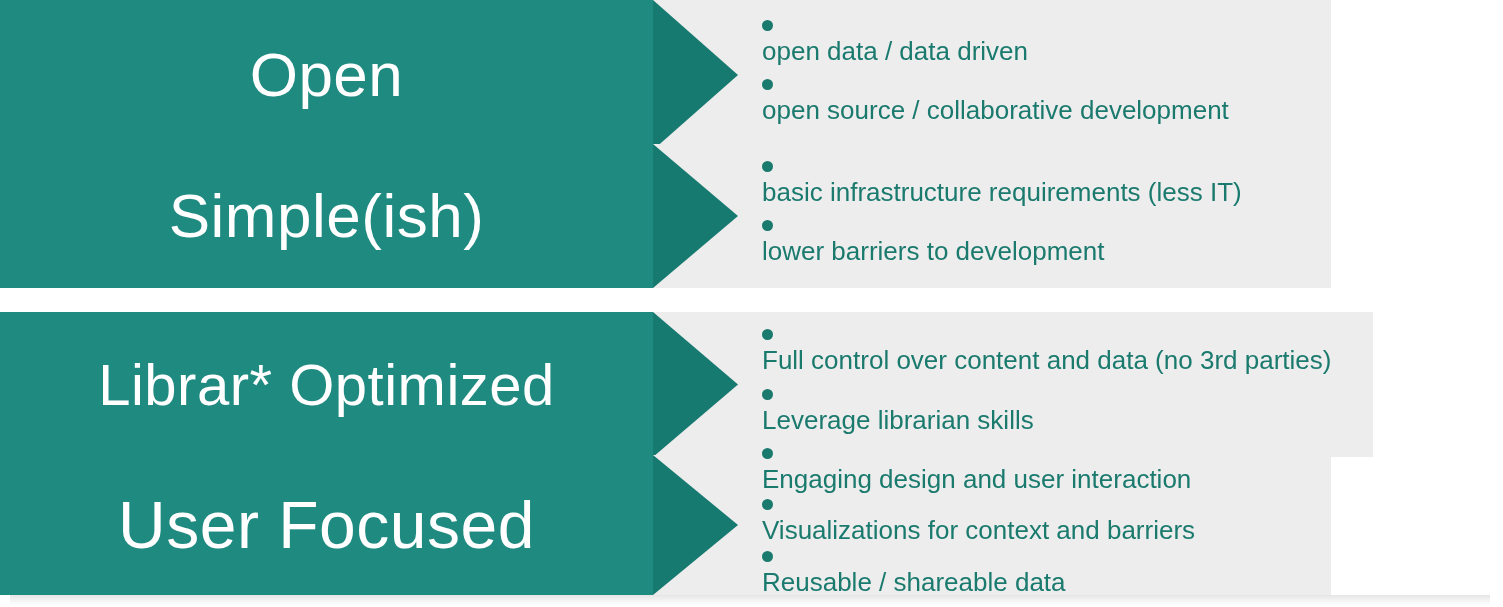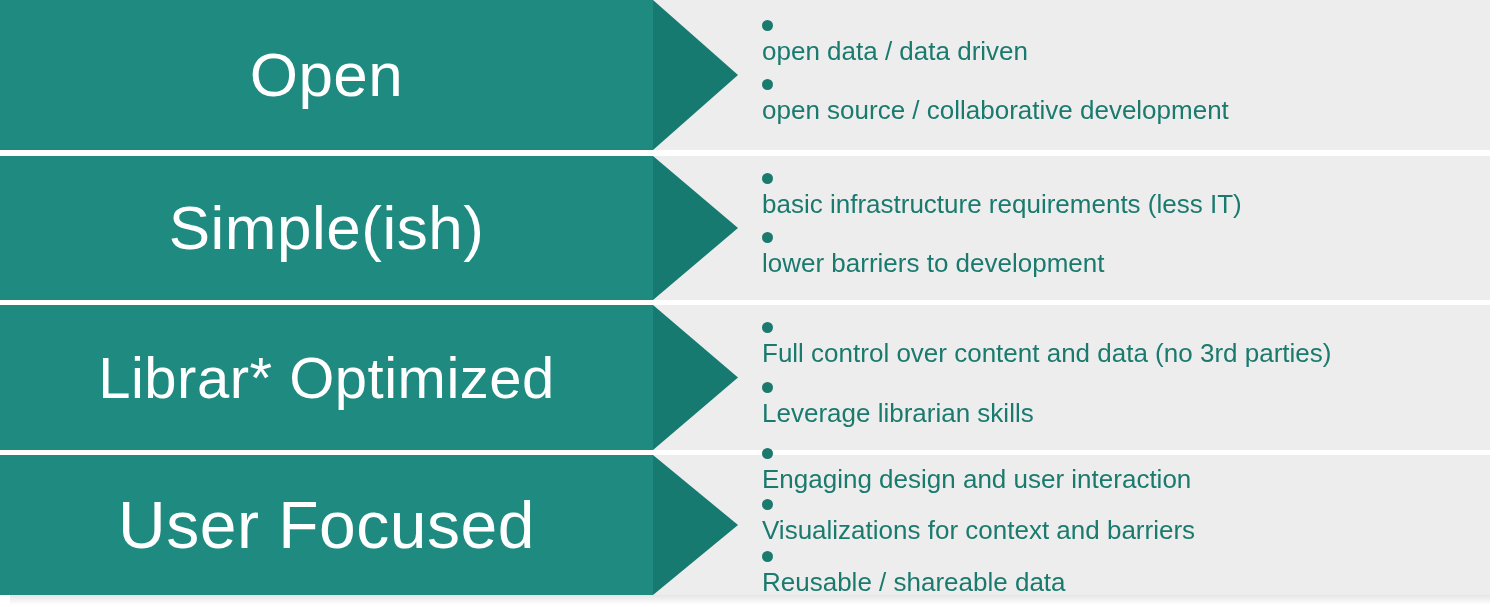--- a/index.html
+++ b/index.html
@@ -18,21 +18,21 @@
     position: relative;
     width: 1503px;
     height: 607px;
     background: #ffffff;
   }
 
   
   .row {
     position: absolute;
     left: 0;
-    width: 1490px;
+    width: 1331px;
   }
 
   
   .row-panel {
     position: absolute;
     left: 0;
     top: 0;
     right: 0;
     bottom: 0;
     background: #ededed;
@@ -113,22 +113,22 @@
   .bullet-text {
     font-size: 26px;
     line-height: 1.25;
     color: #1a7a6e;
     white-space: nowrap;
     font-family: "Liberation Sans", sans-serif;
   }
 
   
   #row-0 { top: 0px;   height: 150px; }
-  #row-1 { top: 156px; height: 144px; }
-  #row-2 { top: 305px; height: 145px; }
+  #row-1 { top: 144px; height: 144px; }
+  #row-2 { top: 312px; height: 145px; padding-left: 42px; }
   #row-3 { top: 455px; height: 140px; }
 
   
   #row-0 .chevron-label { font-size: 62px; }
   #row-1 .chevron-label { font-size: 62px; }
   #row-2 .chevron-label { font-size: 58px; }
   #row-3 .chevron-label { font-size: 66px; border-radius: 17px; }
 
   #row-0 .bullet-item,
   #row-1 .bullet-item,

